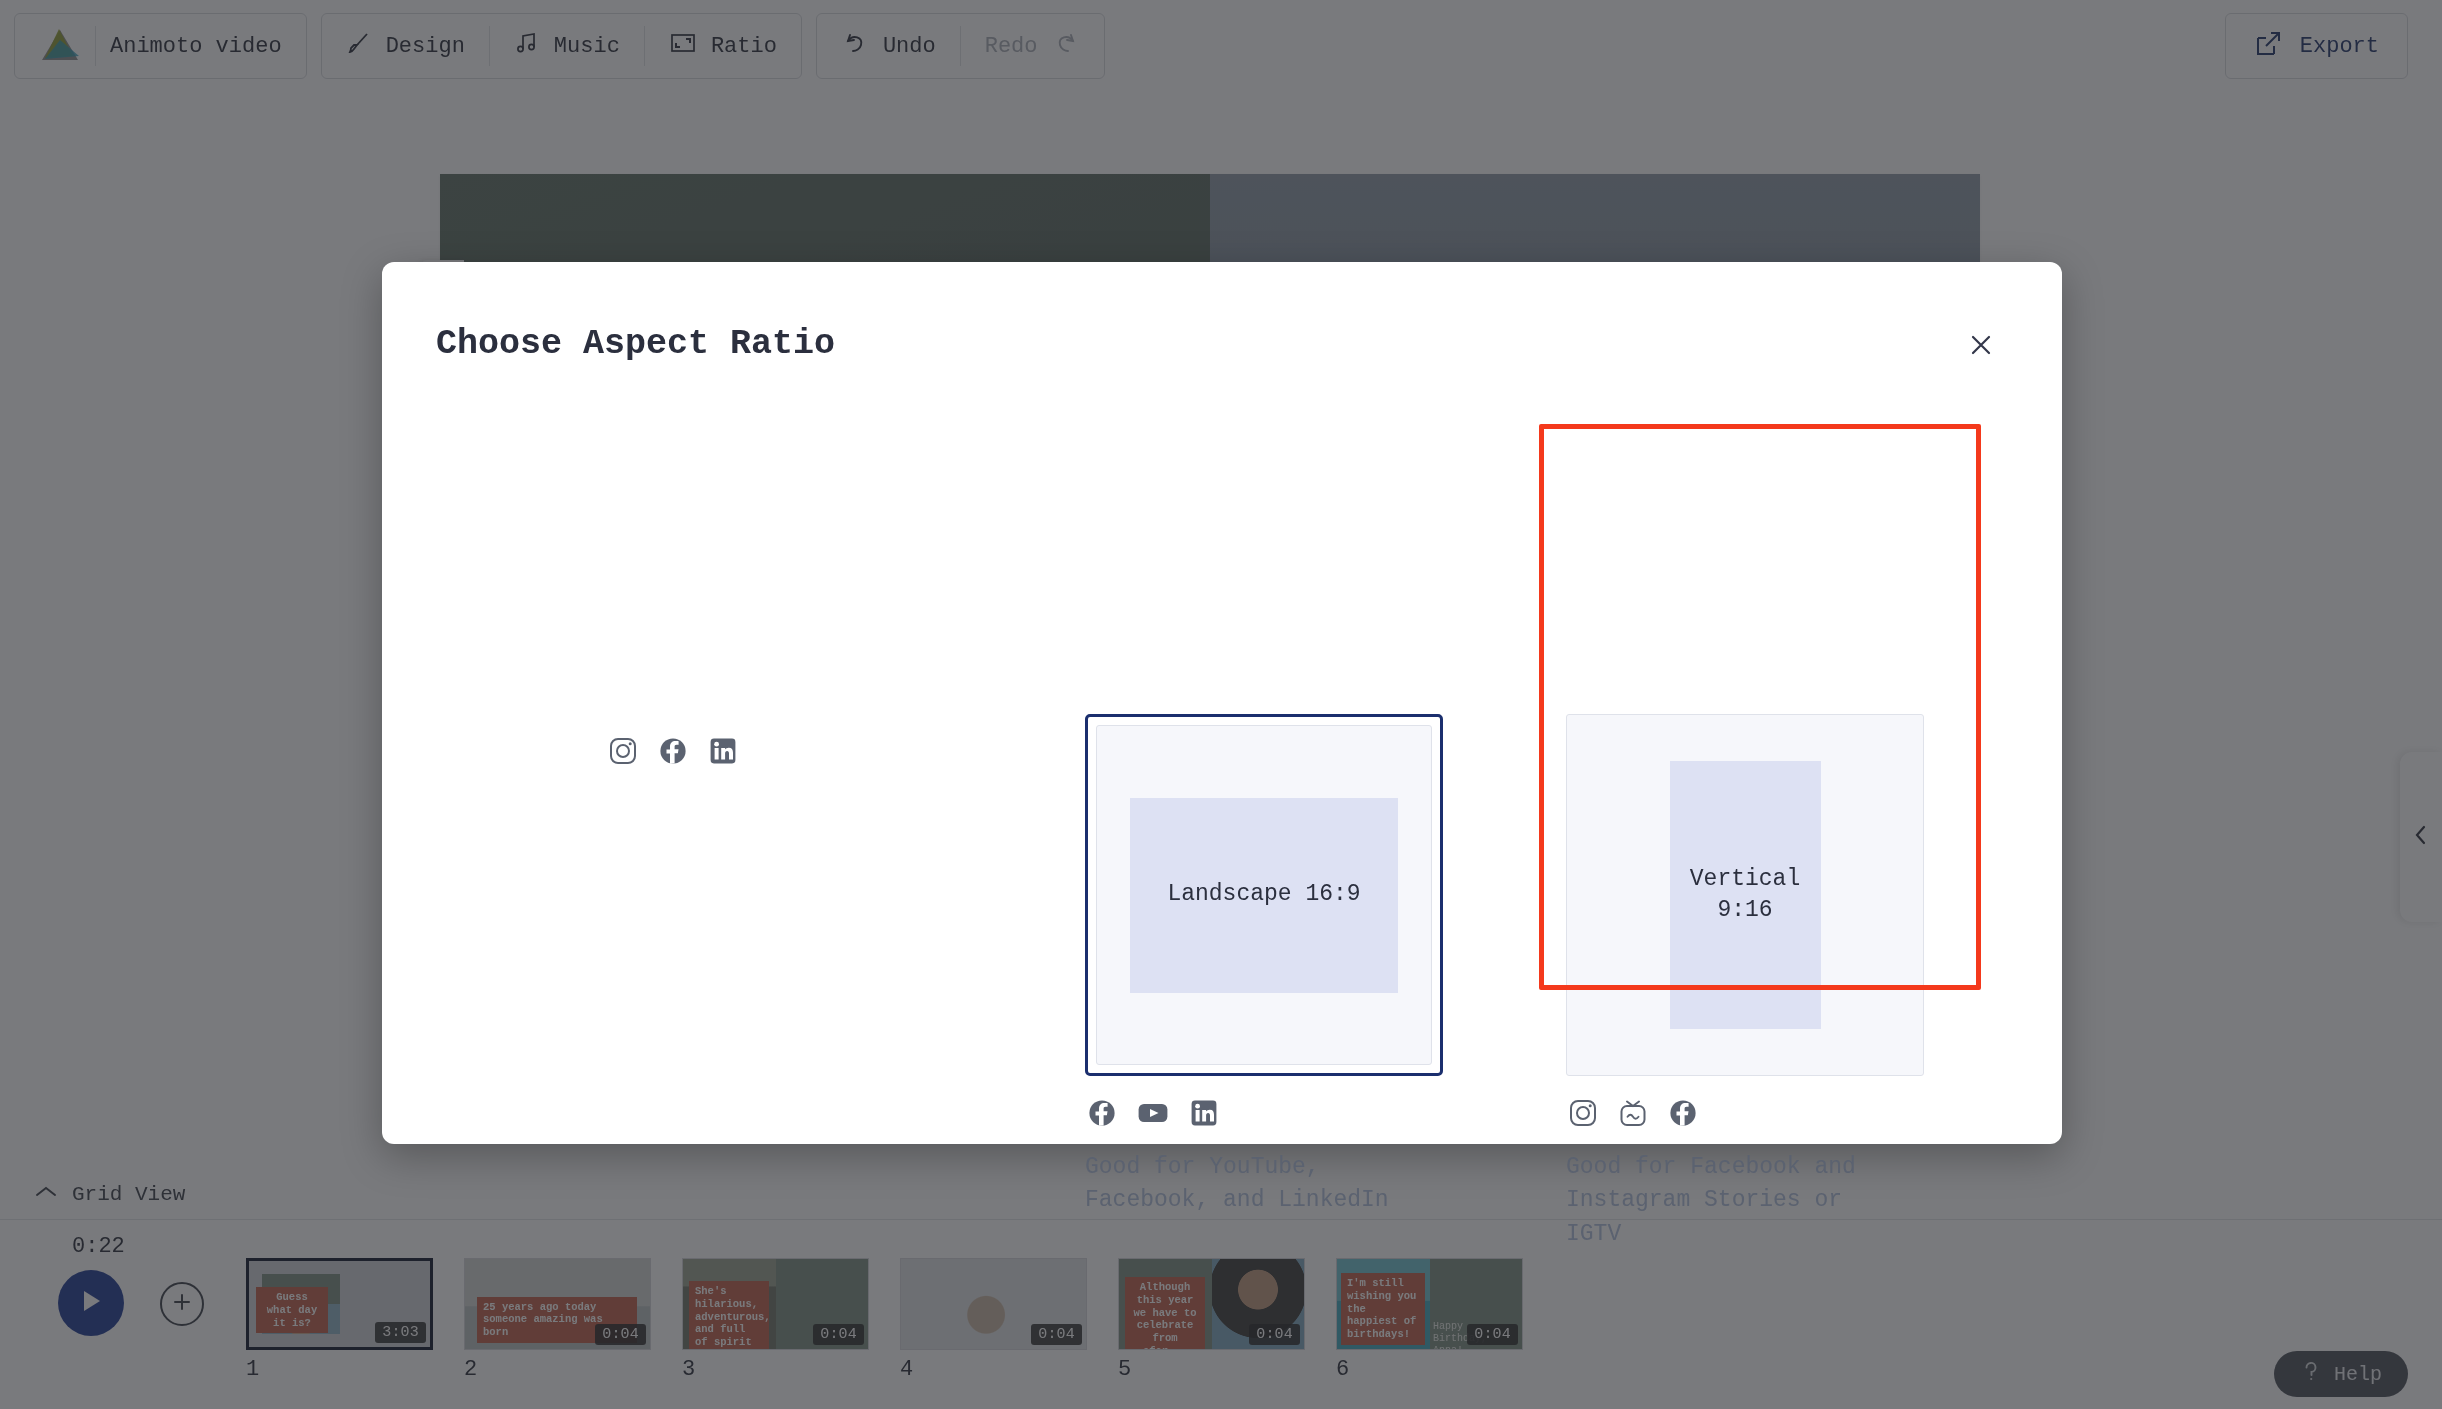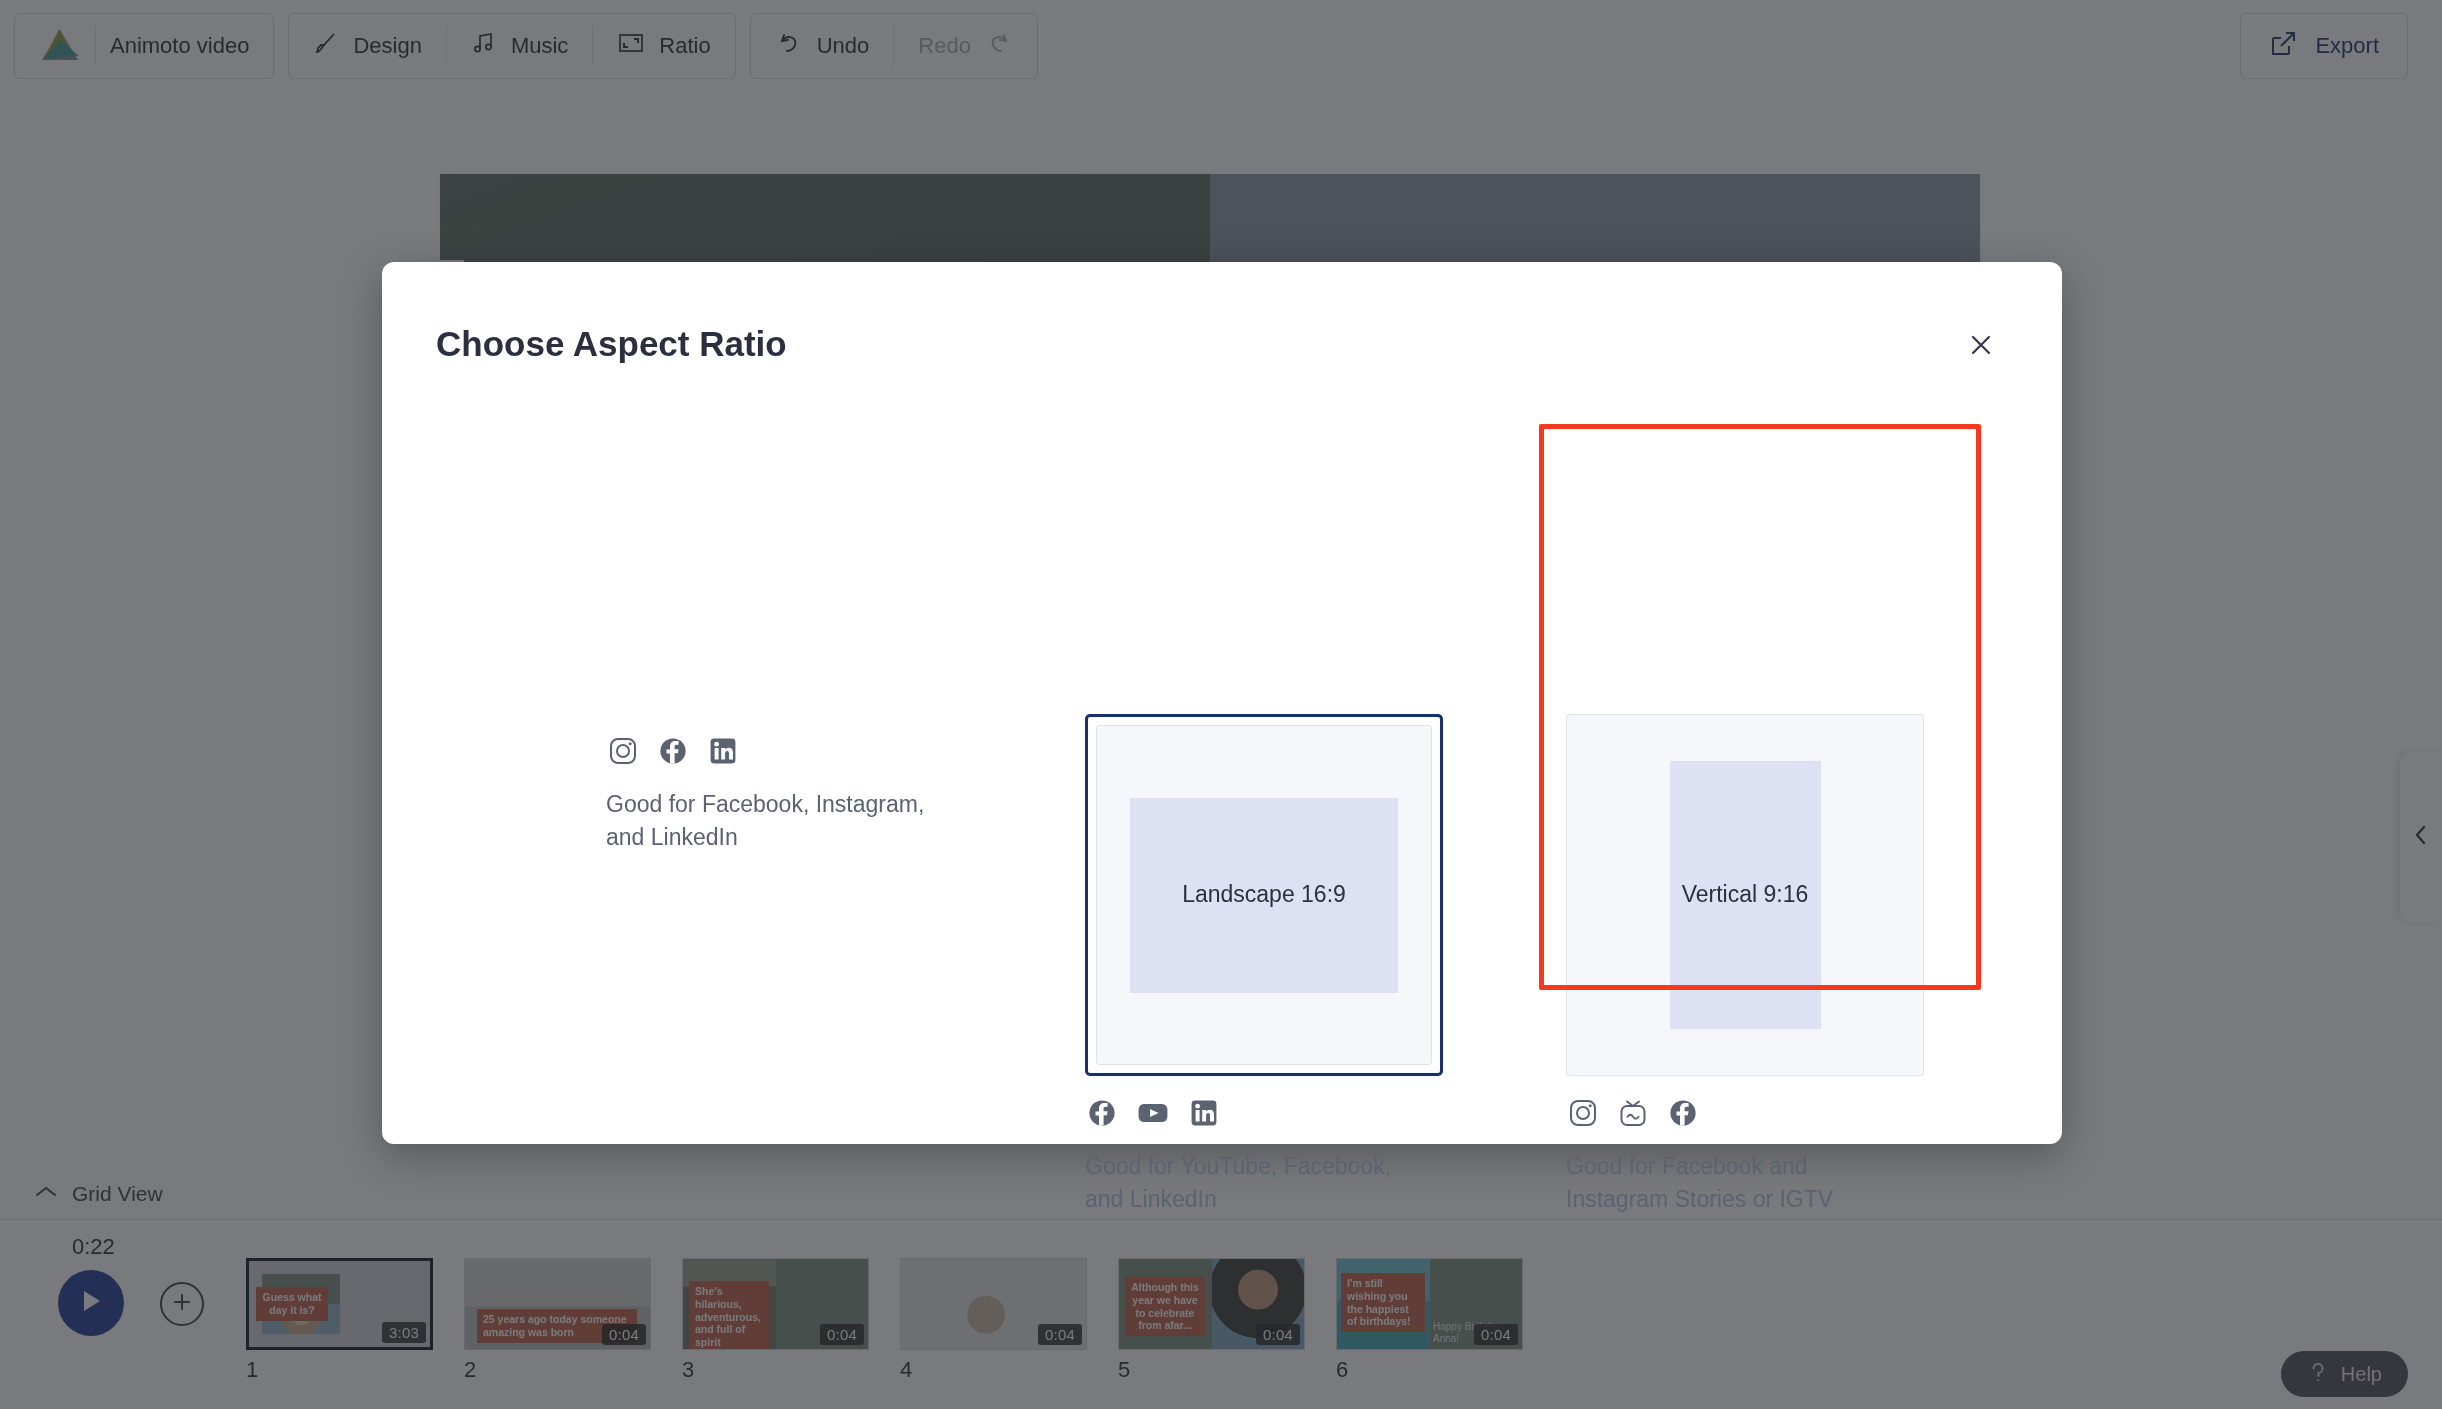--- a/index.html
+++ b/index.html
@@ -2,21 +2,21 @@
 <html><head>
 <meta charset="utf-8">
 <style>
   * { box-sizing: border-box; margin: 0; padding: 0; }
   html, body {
     width: 2442px; height: 1409px;
     font-family: "Liberation Sans", sans-serif;
     overflow: hidden;
     background: #ffffff;
   }
-  #app { position: relative; width: 2442px; height: 1409px; background: #4d7c0f; }
+  #app { position: relative; width: 2442px; height: 1409px; background: #4d7c0f; font-family: Liberation Mono, monospace; }
 
   
   .app-base { position: absolute; inset: 0; }
 
   
   .toolbar {
     position: absolute; top: 0; left: 0; right: 0; height: 92px;
     background: #ffffff;
     display: flex; align-items: center; gap: 14px;
     padding: 0 14px;
@@ -468,21 +468,20 @@
           </span>
           <span>
             <svg width="30" height="30" viewBox="0 0 30 30">
               <rect x="2.6" y="2.6" width="24.8" height="24.8" rx="3.4" fill="#5b6270"></rect>
               <rect x="6.6" y="12" width="4" height="11.5" fill="#fff"></rect>
                 <circle cx="8.6" cy="8.2" r="2.4" fill="#fff"></circle>
               <path d="M13.2 12h3.9v1.6c.7-1.2 2.1-1.9 3.7-1.9 3 0 4.2 1.9 4.2 5v6.8h-4v-6.1c0-1.6-.6-2.5-1.9-2.5-1.4 0-2 .95-2 2.5v6.1h-3.9z" fill="#fff"></path>
             </svg>
           </span>
         </div>
-        <div class="card-desc">Good for Facebook, Instagram, and LinkedIn</div>
       </div>
 
       <div class="card selected" style="left:703px;">
         <div class="card-preview">
           <div class="card-inner-box">
             <div class="ratio-box ratio-land">Landscape 16:9</div>
           </div>
         </div>
         <div class="card-icons">
           <span>

